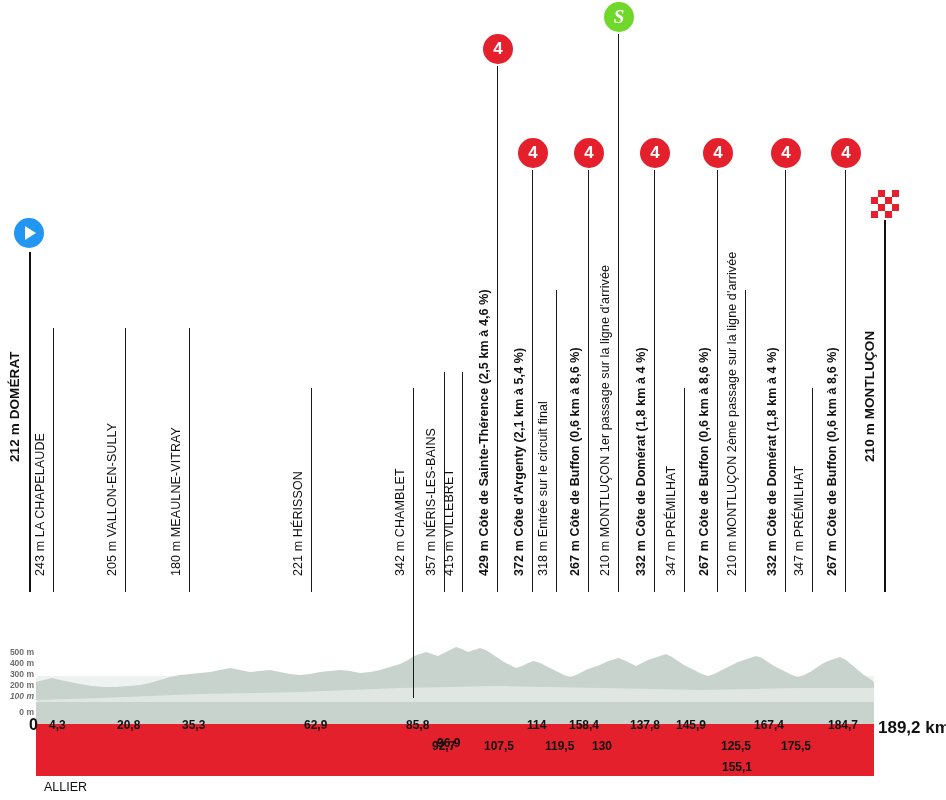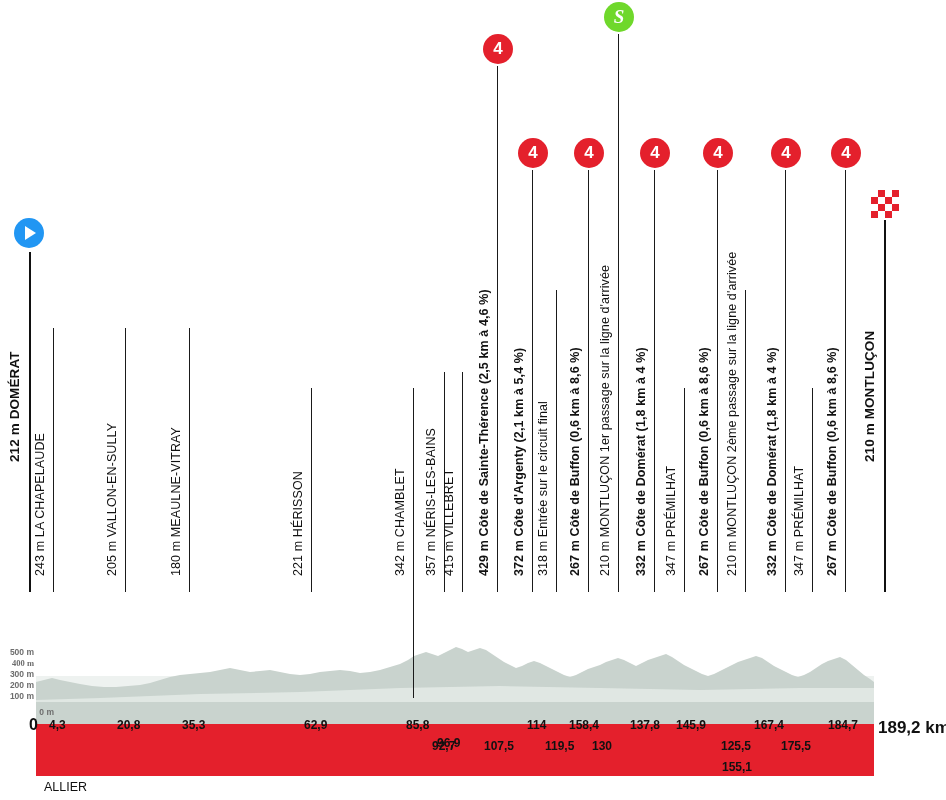--- a/index.html
+++ b/index.html
@@ -196,25 +196,25 @@
                L714,44 L720,41 L726,38 L732,35 L738,32 L744,30 L750,28 L756,26
                L762,28 L768,32 L774,36 L780,39 L786,42 L792,45 L798,47 L804,45
                L810,42 L816,38 L822,34 L828,31 L834,29 L840,27 L846,30 L852,35
                L858,40 L864,45 L870,49 L874,52 L874,100 Z" fill="#c9d3ce"></path>
 
       <path d="M36,72 L874,72 L874,58 L800,58 L700,60 L600,58 L500,56 L400,58 L300,62 L200,64 L100,68 L36,70 Z" fill="#e7edea" opacity="0.75"></path>
     </svg>
   </div>
 
   <div class="elev" style="left:0px; top:647px;">500 m</div>
-  <div class="elev" style="left:0px; top:658px;font-family:Liberation Serif, serif;">400 m</div>
+  <div class="elev" style="left:0px; top:658px;">400 m</div>
   <div class="elev" style="left:0px; top:669px;">300 m</div>
   <div class="elev" style="left:0px; top:680px;">200 m</div>
-  <div class="elev" style="left:0px; top:691px;">100 m</div>
-  <div class="elev" style="left:0px; top:707px;margin-left:20px;">0 m</div>
+  <div class="elev" style="left:0px; top:691px;font-style:italic;">100 m</div>
+  <div class="elev" style="left:0px; top:707px;">0 m</div>
 
   <div id="redbar"></div>
 
   <div class="dept" style="left:44px; top:780px;">ALLIER</div>
 
   <div class="startmark" style="left:14px; top:218px;">
       <span class="tri"></span>
     </div>
   <div class="vline thick" style="left:29px; top:252px; height:340px;"></div>
   <div class="vlabel bold big" style="left:22px; top:447px;">

